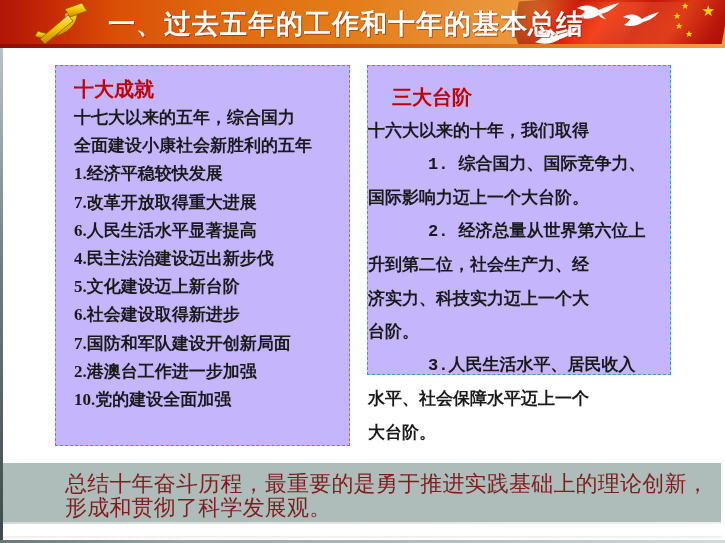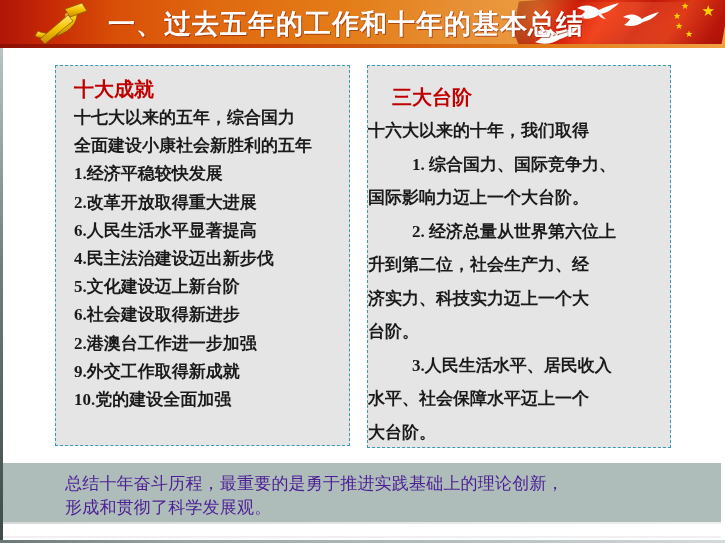--- a/index.html
+++ b/index.html
@@ -122,30 +122,30 @@
     letter-spacing: 1px;
     white-space: nowrap;
     text-shadow: 1px 1px 0 rgba(120,20,0,.55), -1px 0 0 rgba(120,20,0,.25);
     text-align: center;
   }
 
   
   .box {
     position: absolute;
     box-sizing: border-box;
-    background: #e5e5e5;
+    background: #c4b5fd;
     border: 1px dashed #3a9ab5;
   }
   #left-box {
     left: 55px; top: 65px;
     width: 295px; height: 381px;
   }
   #right-box {
     left: 367px; top: 65px;
-    width: 304px; height: 383px;
+    width: 304px; height: 310px;
   }
 
   .box-title {
     color: #c00000;
     font-family: "Liberation Sans", "DejaVu Sans", sans-serif;
     font-weight: bold;
     font-size: 20px;
     line-height: 26px;
     margin: 0;
   }
@@ -164,38 +164,38 @@
     padding-left: 18px;
     line-height: 28.2px;
     letter-spacing: 0px;
   }
   #left-box .lead { letter-spacing: 0px; }
 
   #right-box .body-line {
     line-height: 33.5px;
     font-size: 17px;
   }
-  #right-box .indent { padding-left: 44px; }
+  #right-box .indent { padding-left: 60px; font-family: Liberation Mono, monospace; }
 
   
   #summary-bar {
     position: absolute;
     left: 3px; top: 463px;
     width: 718px; height: 59px;
     background: #aebdba;
     box-sizing: border-box;
   }
   #summary-bar .summary-inner {
     padding: 9px 10px 0 62px;
   }
   .summary-line {
-    color: #4c1d95;
+    color: #7f1d1d;
     font-family: Liberation Serif, serif;
     font-weight: normal;
-    font-size: 17px;
+    font-size: 22px;
     line-height: 24px;
     white-space: nowrap;
     letter-spacing: 0.2px;
   }
   .summary-strip {
     position: absolute;
     left: 3px; top: 522px;
     width: 718px; height: 15px;
     background: #ffffff;
   }
@@ -274,27 +274,27 @@
   <div class="page-edge-left"></div>
   <div class="page-edge-bottom"></div>
 
   <div class="box" id="left-box">
     <div class="box-title">十大成就</div>
 
     <div class="body-line lead">十七大以来的五年，综合国力</div>
     <div class="body-line lead">全面建设小康社会新胜利的五年</div>
 
     <div class="body-line">1.经济平稳较快发展</div>
-    <div class="body-line">2.改革开放取得重大进展</div>
+    <div class="body-line">7.改革开放取得重大进展</div>
     <div class="body-line">6.人民生活水平显著提高</div>
     <div class="body-line">4.民主法治建设迈出新步伐</div>
     <div class="body-line">5.文化建设迈上新台阶</div>
     <div class="body-line">6.社会建设取得新进步</div>
+    <div class="body-line">7.国防和军队建设开创新局面</div>
     <div class="body-line">2.港澳台工作进一步加强</div>
-    <div class="body-line">9.外交工作取得新成就</div>
     <div class="body-line">10.党的建设全面加强</div>
   </div>
 
   <div class="box" id="right-box">
     <div class="box-title">三大台阶</div>
 
     <div class="body-line">十六大以来的十年，我们取得</div>
     <div class="body-line indent">1. 综合国力、国际竞争力、</div>
     <div class="body-line">国际影响力迈上一个大台阶。</div>
     <div class="body-line indent">2. 经济总量从世界第六位上</div>

